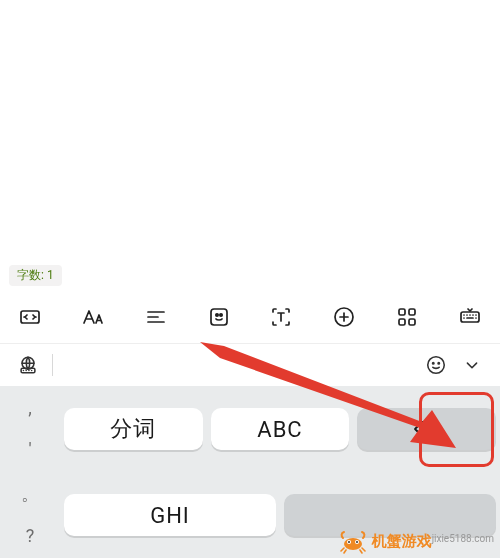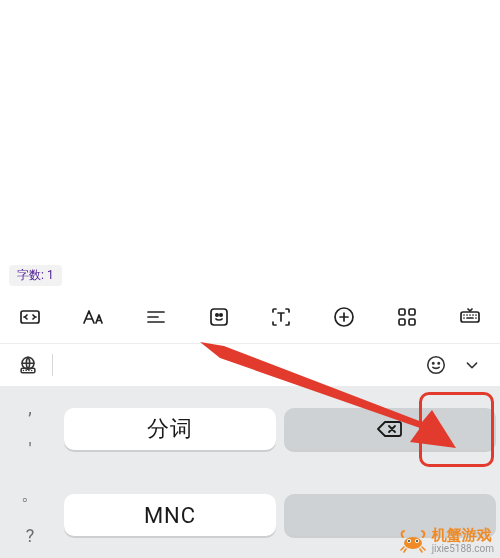--- a/index.html
+++ b/index.html
@@ -1,18 +1,18 @@
 <!DOCTYPE html>
 <html><head>
 <meta charset="utf-8">
 <style>
 *{box-sizing:border-box;margin:0;padding:0;font-family:-apple-system,BlinkMacSystemFont,"Segoe UI",Roboto,"Helvetica Neue",Arial,sans-serif;-webkit-tap-highlight-color:transparent}
 html,body{width:500px;height:558px;background:#fff;overflow:hidden;position:relative}
 .editor{position:absolute;top:0;left:0;right:0;height:260px;background:#fff}
-.wordcount{position:absolute;left:9px;top:265px;background:#f3f2f2;color:#4c1d95;font-size:12px;padding:2px 8px;border-radius:4px}
+.wordcount{position:absolute;left:9px;top:265px;background:#f3f2f2;color:#4d7c0f;font-size:12px;padding:2px 8px;border-radius:4px}
 .toolbar{position:absolute;top:290px;left:0;width:100%;height:54px;display:flex;align-items:center;justify-content:space-between;padding:0 16px;border-bottom:1px solid #eee}
 .tool{width:28px;height:28px;display:flex;align-items:center;justify-content:center;color:#222}
 .tool svg{width:24px;height:24px;stroke:#222;fill:none;stroke-width:1.7;stroke-linecap:round;stroke-linejoin:round}
 .kbhdr{position:absolute;top:344px;left:0;width:100%;height:42px;display:flex;align-items:center;padding:0 10px;background:#fff}
 .kbhdr .k-item{display:flex;align-items:center;justify-content:center}
 .kbhdr .globe{width:36px}
 .kbhdr .divider{width:1px;height:22px;background:#d8d8d8;margin:0 6px}
 .kbhdr .spacer{flex:1}
 .kbhdr .smile{width:36px}
 .kbhdr .chev{width:36px}
@@ -23,21 +23,21 @@
 .dot{color:#6d6d6d;font-size:18px;line-height:1}
 .keycell{flex:1;display:flex}
 .kbtn{flex:1;margin:16px 4px;background:#fff;border-radius:10px;box-shadow:0 2px 0 rgba(0,0,0,.12);display:flex;align-items:center;justify-content:center;font-size:22px;color:#1a1a1a;letter-spacing:1px}
 .kbtn.dark{background:#cfd2d4}
 .kbtn svg{width:30px;height:22px;stroke:#1a1a1a;fill:none;stroke-width:1.8;stroke-linecap:round;stroke-linejoin:round}
 .highlight{position:absolute;top:392px;left:419px;width:75px;height:75px;border:3px solid #e23b2e;border-radius:10px;pointer-events:none;z-index:50}
 .arrow{position:absolute;top:342px;left:200px;width:260px;height:110px;z-index:49;pointer-events:none}
 .watermark{position:absolute;right:6px;bottom:4px;display:flex;align-items:center;gap:4px;z-index:60}
 .wm-icon{width:30px;height:24px;position:relative}
 .wm-icon svg{width:100%;height:100%}
-.wm-text{display:flex;flex-direction:column;line-height:1.05}
+.wm-text{display:flex;flex-direction:row;line-height:1.05}
 .wm-main{color:#f08a24;font-weight:700;font-size:15px;letter-spacing:0;white-space:nowrap}
 .wm-sub{color:#999;font-size:10px;white-space:nowrap}
 </style>
 </head>
 <body>
 
 <div class="editor"></div>
 
 <div class="wordcount">字数: 1</div>
 
@@ -123,35 +123,36 @@
 </div>
 
 <div class="keys">
   <div class="krow">
     <div class="side">
       <span class="dot">,</span>
       <span class="dot">'</span>
     </div>
     <div class="keycell">
       <div class="kbtn">分词</div>
+      <div class="kbtn">ABC</div>
       <div class="kbtn dark">
         <svg viewBox="0 0 30 22">
             <path d="M10 4h14a2 2 0 012 2v10a2 2 0 01-2 2H10l-7-7 7-7z"></path>
             <path d="M14 8l6 6M20 8l-6 6"></path>
           </svg>
       </div>
     </div>
   </div>
   <div class="krow">
     <div class="side">
       <span class="dot">。</span>
       <span class="dot">?</span>
     </div>
     <div class="keycell">
-      <div class="kbtn">MNC</div>
+      <div class="kbtn">GHI</div>
       <div class="kbtn dark"></div>
     </div>
   </div>
 </div>
 
 <div class="highlight"></div>
 
 <svg class="arrow" viewBox="0 0 260 110">
   <defs></defs>
   <polygon points="0,0 24,4 222,80 232,68 256,106 210,100 220,86 20,16" fill="#e23b2e"></polygon>

